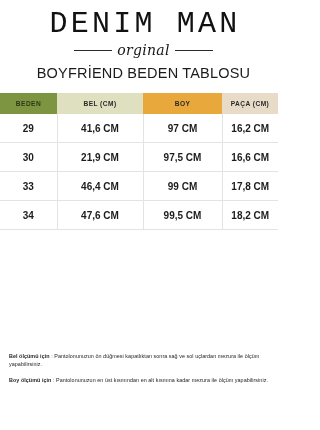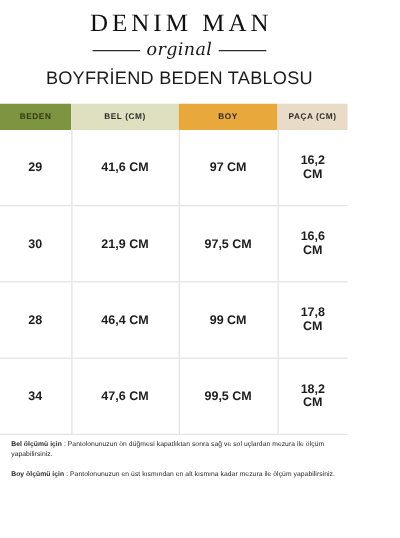--- a/index.html
+++ b/index.html
@@ -15,22 +15,22 @@
     overflow: hidden;
     position: relative;
   }
 
   
   .brand-block {
     padding-top: 9px;
     text-align: center;
   }
   .brand-name {
-    font-family: Liberation Serif, serif;
-    font-size: 20px;
+    font-family: Liberation Mono, monospace;
+    font-size: 30px;
     letter-spacing: 3.2px;
     font-weight: 400;
     color: #111111;
     line-height: 1;
     white-space: nowrap;
     padding-left: 3px;
   }
   .brand-sub {
     display: flex;
     align-items: center;
@@ -92,21 +92,21 @@
   }
   thead th.h-beden { color: #2f3a16; }
 
   tbody td {
     height: 28px;
     font-size: 10px;
     font-weight: 700;
     color: #1c1c1c;
     text-align: center;
     vertical-align: middle;
-    padding: 16px;
+    padding: 0;
     background: #ffffff;
     border-bottom: 1px solid #e3e3e3;
     border-right: 1px solid #e3e3e3;
   }
   tbody td:last-child { border-right: none; }
   tbody tr:last-child td { border-bottom: 1px solid #e3e3e3; }
   tbody td.cell-beden { font-size: 10px; }
 
   
   .notes {
@@ -167,21 +167,21 @@
         <td>97 CM</td>
         <td>16,2 CM</td>
       </tr>
       <tr>
         <td class="cell-beden">30</td>
         <td>21,9 CM</td>
         <td>97,5 CM</td>
         <td>16,6 CM</td>
       </tr>
       <tr>
-        <td class="cell-beden">28</td>
+        <td class="cell-beden">33</td>
         <td>46,4 CM</td>
         <td>99 CM</td>
         <td>17,8 CM</td>
       </tr>
       <tr>
         <td class="cell-beden">34</td>
         <td>47,6 CM</td>
         <td>99,5 CM</td>
         <td>18,2 CM</td>
       </tr>

